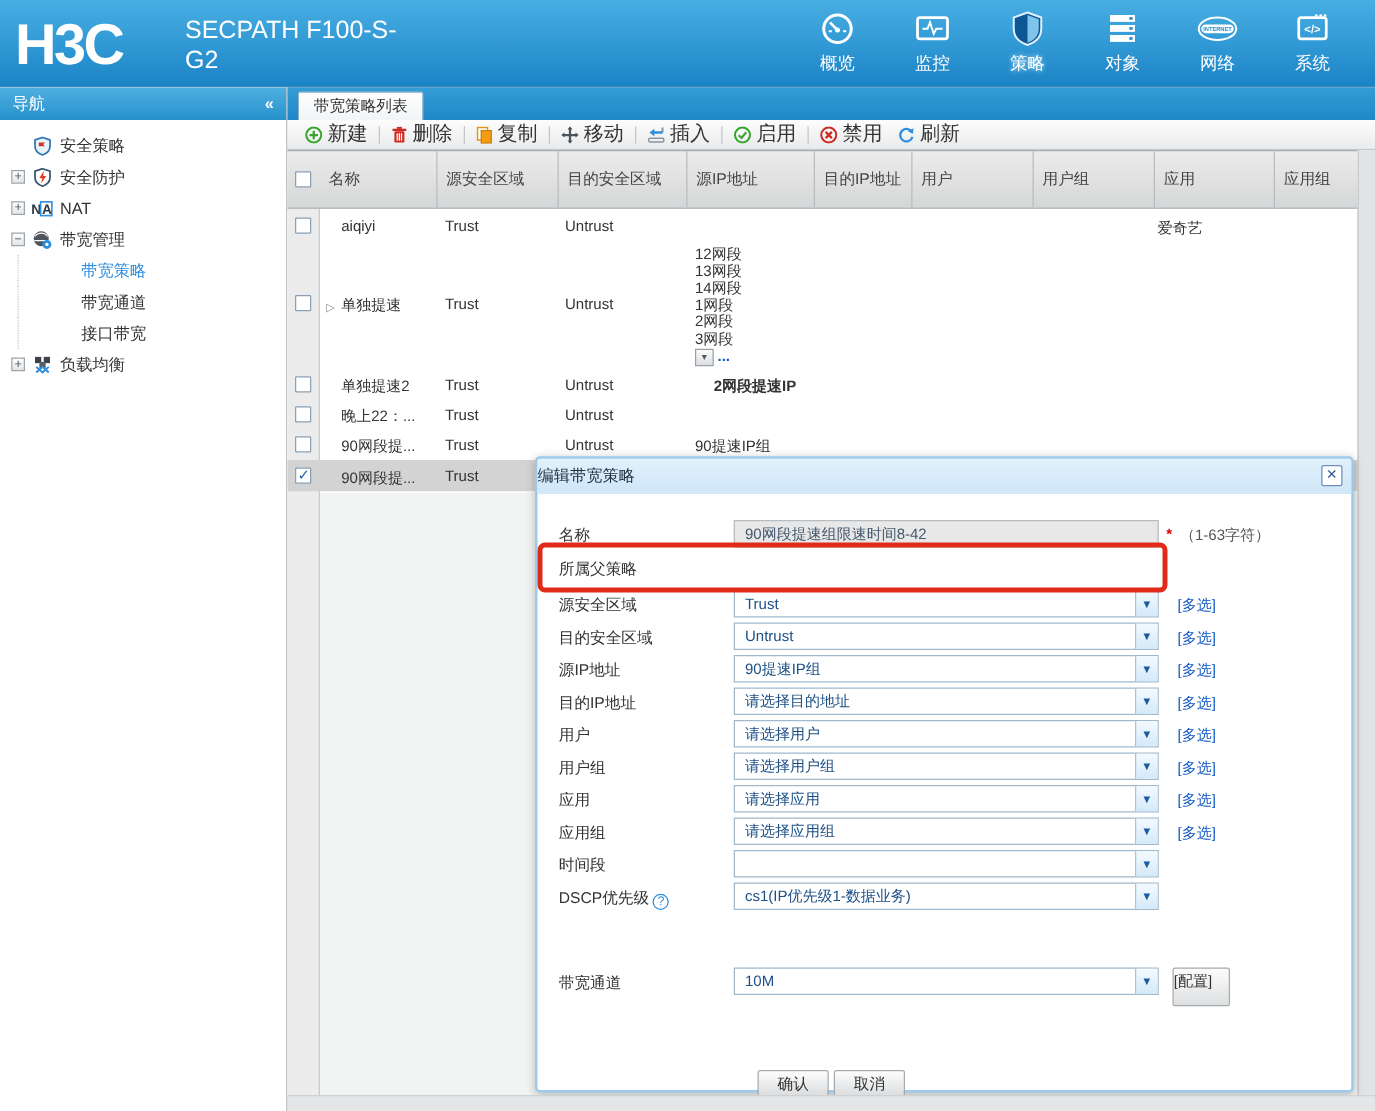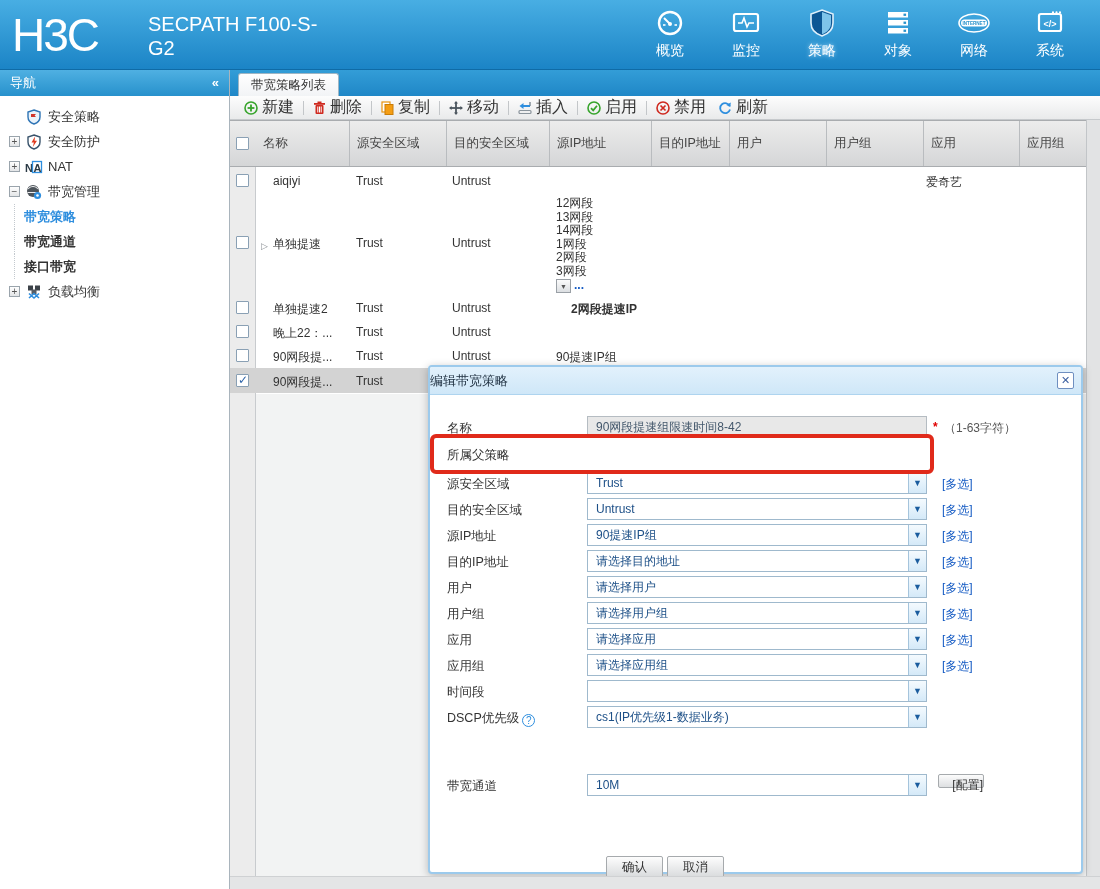--- a/index.html
+++ b/index.html
@@ -5,21 +5,21 @@
   * { margin:0; padding:0; box-sizing:border-box; }
   html,body { width:1100px; height:889px; }
   body {
     font-family:"Liberation Sans","DejaVu Sans",sans-serif;
     font-size:12px; color:#333; background:#fff; position:relative; overflow:hidden;
   }
 
   
   .header { position:absolute; left:0; top:0; width:1100px; height:70px;
     background:linear-gradient(#48aee3,#1b84c6); border-bottom:1px solid #0f6ba6; }
-  .logo { position:absolute; left:12px; top:8px; color:#fff; font-size:46px; font-weight:normal;
+  .logo { position:absolute; left:12px; top:8px; color:#fff; font-size:46px; font-weight:bold;
     letter-spacing:-2px; font-family:"Liberation Sans",sans-serif; }
   .prod-title { position:absolute; left:148px; top:12px; width:185px; color:#fff;
     font-size:20px; line-height:24px; }
   .topnav { position:absolute; right:22px; top:6px; display:flex; gap:20px; }
   .topnav-item { width:56px; height:58px; display:flex; flex-direction:column; align-items:center;
     justify-content:flex-start; cursor:pointer; }
   .topnav-item .nicon { height:34px; display:flex; align-items:center; justify-content:center; }
   .topnav-item .nlabel { color:#fff; font-size:14px; margin-top:2px; }
   .topnav-item.active .nlabel { text-shadow:0 0 4px #bfe6ff; }
 
@@ -33,21 +33,21 @@
     font-weight:bold; cursor:pointer; font-size:13px; }
   .tree { position:absolute; top:34px; left:0; width:100%; }
   .tree-row { position:relative; height:25px; display:flex; align-items:center; cursor:pointer; }
   .expander { width:11px; height:11px; margin-left:9px; border:1px solid #9aa4ac;
     background:linear-gradient(#fefefe,#e3e5e7); font-size:10px; line-height:9px;
     text-align:center; color:#555; flex:0 0 auto; }
   .expander.none { visibility:hidden; }
   .ticon { width:20px; height:17px; margin-left:4px; display:flex; align-items:center;
     justify-content:center; flex:0 0 auto; }
   .tlabel { margin-left:4px; font-size:13px; color:#333; white-space:nowrap; }
-  .tree-row.child .tlabel { margin-left:24px;font-weight:bold; }
+  .tree-row.child .tlabel { margin-left:65px; }
   .tree-row.child.sel .tlabel { color:#2e8ede; }
   .guide { position:absolute; left:14px; top:0; bottom:0; border-left:1px dotted #c3c9ce; }
 
   
   .tabstrip { position:absolute; left:230px; top:70px; width:870px; height:26px;
     background:linear-gradient(#339dd7,#1f87c7); }
   .tab { position:absolute; left:8px; top:3px; height:23px; padding:0 12px;
     background:linear-gradient(#ffffff,#f2f4f6); border:1px solid #9fb6c4; border-bottom:none;
     border-radius:3px 3px 0 0; line-height:22px; font-size:12.5px; color:#333; cursor:pointer; }
   .toolbar { position:absolute; left:230px; top:96px; width:870px; height:24px;
@@ -106,23 +106,23 @@
     background:#fff; cursor:pointer; }
   .dd-val { position:absolute; left:8px; top:0; right:20px; line-height:20px; font-size:12px;
     color:#1c4f87; overflow:hidden; white-space:nowrap; }
   .dd-arr { position:absolute; right:0; top:0; width:18px; height:20px;
     background:linear-gradient(#f4fafe,#d4e9f8); border-left:1px solid #a5c4dc;
     color:#1a5c9e; font-size:9px; text-align:center; line-height:20px; }
   .req { position:absolute; left:503px; top:4px; color:#e00000; font-weight:bold; }
   .hint { position:absolute; left:514px; top:4px; color:#555; font-size:12px; white-space:nowrap; }
   .multi { position:absolute; left:512px; top:4px; color:#1259c3; font-size:12px; cursor:pointer;
     white-space:nowrap; }
-  .cfg-btn { position:absolute; left:508px; top:0; width:46px; height:14px;
+  .cfg-btn { position:absolute; left:508px; top:0; width:46px; height:31px;
     background:linear-gradient(#fcfcfc,#dddfe1); border:1px solid #a6aaad; border-radius:2px;
-    text-align:right; line-height:20px; font-size:12px; color:#333; cursor:pointer; }
+    text-align:left; line-height:20px; font-size:12px; color:#333; cursor:pointer; }
   .dlg-btn { position:absolute; top:489px; width:57px; height:22px;
     background:linear-gradient(#fdfdfd,#d9dbdd); border:1px solid #a6aaad; border-radius:2px;
     text-align:center; line-height:20px; font-size:12.5px; color:#333; cursor:pointer; }
 
   .red-annot { position:absolute; left:430px; top:434px; width:504px; height:40px;
     border:4px solid #e02a1a; border-radius:6px; pointer-events:none; z-index:50; }
 
   .footer { position:absolute; left:230px; top:876px; width:870px; height:13px; background:#e4e5e6;
     border-top:1px solid #cfd1d3; }
 </style>

